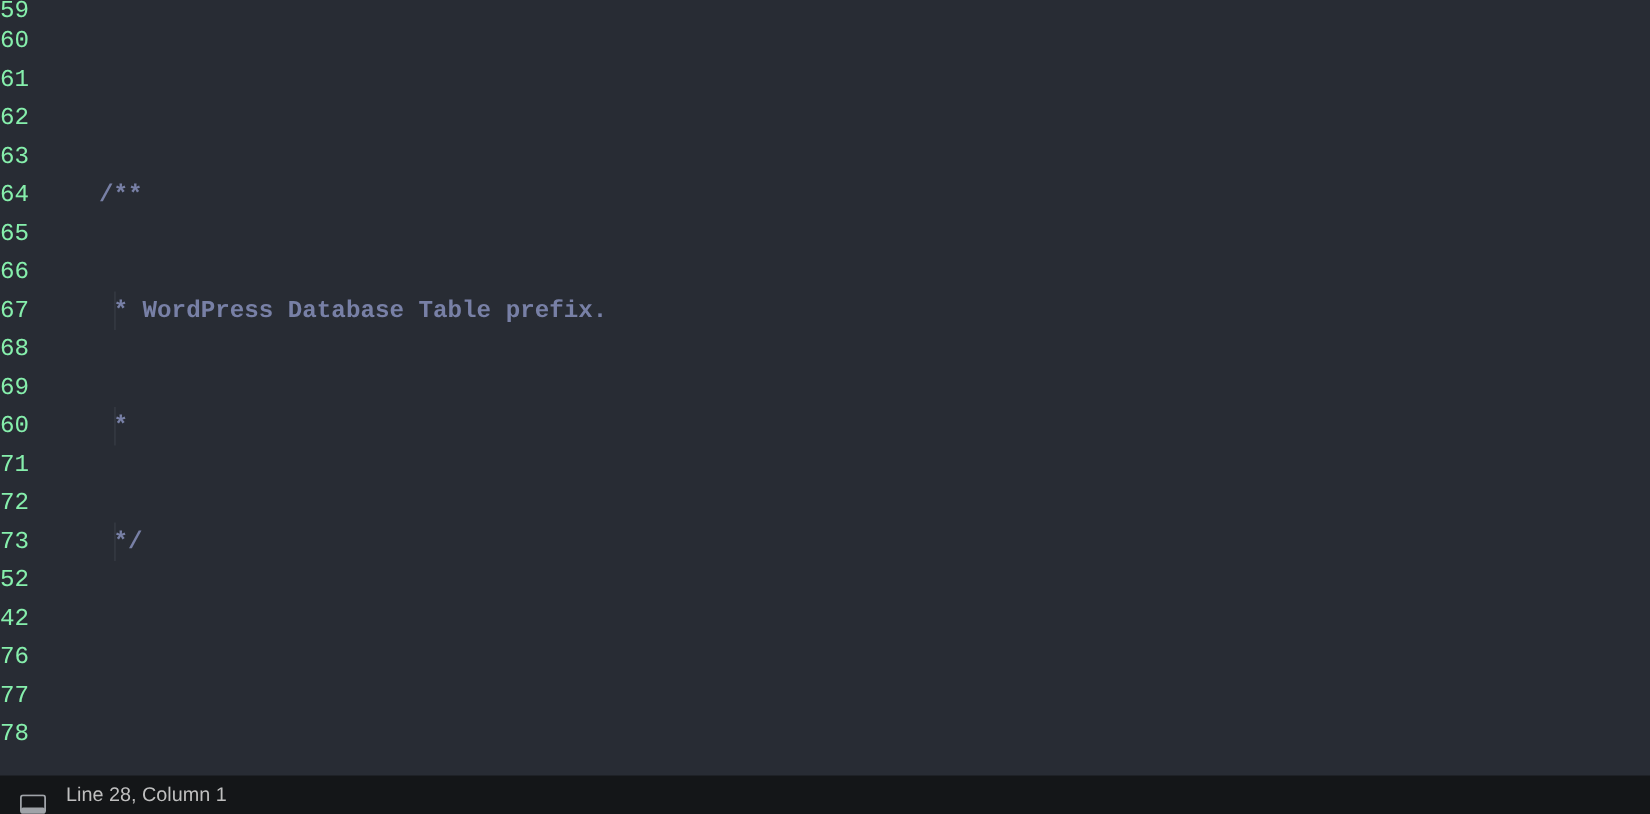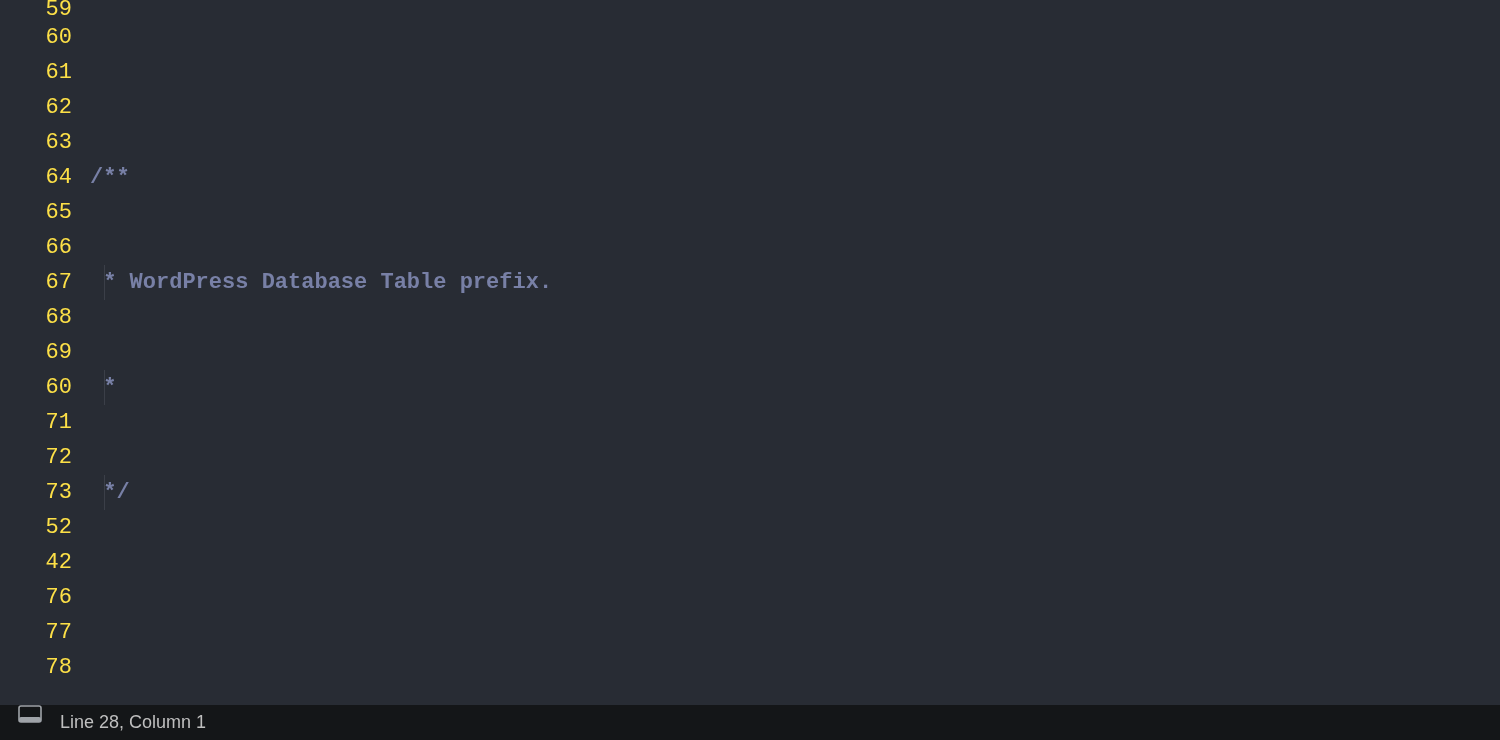--- a/index.html
+++ b/index.html
@@ -13,22 +13,21 @@
     height: 740px;
     position: relative;
   }
   .editor {
     display: flex;
     height: 705px;
   }
   .gutter {
     width: 90px;
     padding-right: 18px;
-    text-align: right;
-    color: #fde047;
+    color: #86efac;
     user-select: none;
   }
   .gutter div { height: 35px; }
   .gutter div.l0 { line-height: 20px; height: 20px; }
   .code {
     flex: 1;
     color: #abb2bf;
     white-space: pre;
   }
   .code .line { height: 35px; position: relative; }
@@ -45,21 +44,21 @@
     position: absolute;
     bottom: 0;
     left: 0;
     right: 0;
     height: 35px;
     background: #141618;
     color: #bfbfbf;
     font-family: -apple-system, BlinkMacSystemFont, "Segoe UI", sans-serif;
     font-size: 18px;
     display: flex;
-    align-items: flex-start;
+    align-items: flex-end;
     padding-left: 18px;
     gap: 18px;
   }
   .panel-icon {
     display: inline-flex;
     align-items: center;
   }
   .panel-icon svg { display:block; }
 </style>
 </head>

